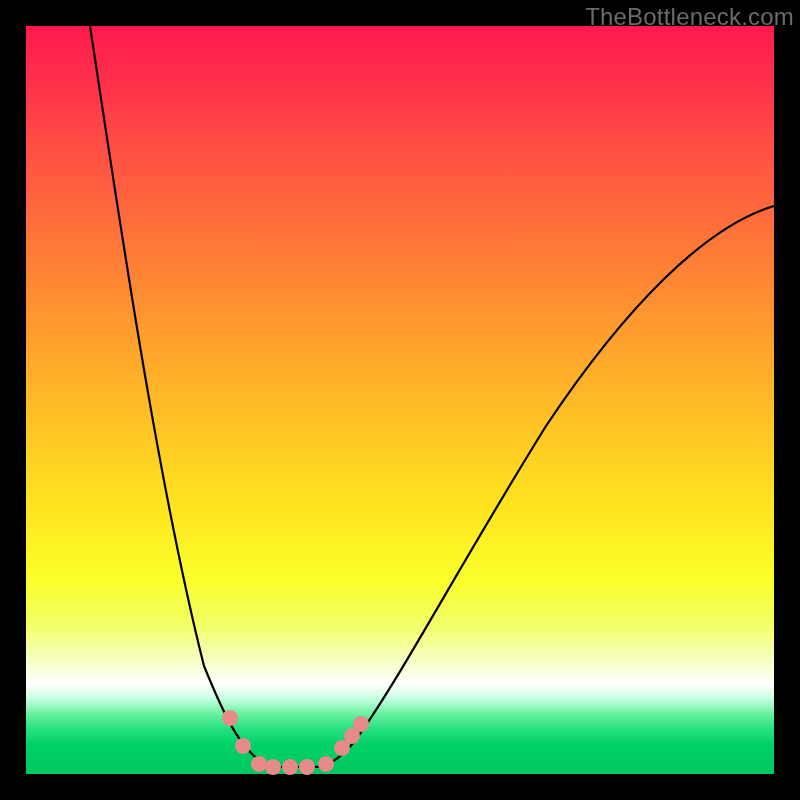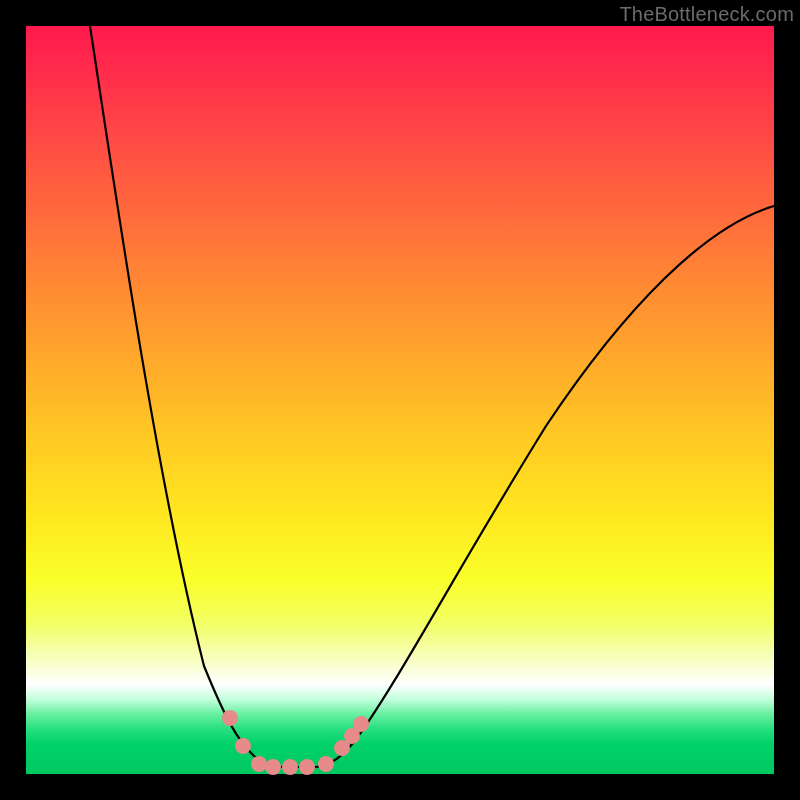--- a/index.html
+++ b/index.html
@@ -50,21 +50,21 @@
     top: 0;
     width: 748px;
     height: 748px;
     overflow: visible;
   }
   .watermark {
     position: absolute;
     top: 3px;
     right: 6px;
     color: #6b6b6b;
-    font-size: 20px;
+    font-size: 24px;
     font-weight: 400;
     letter-spacing: 0.2px;
     user-select: none;
   }
 </style>
 </head>
 <body>
 
 <div class="frame">
   <div class="plot">

